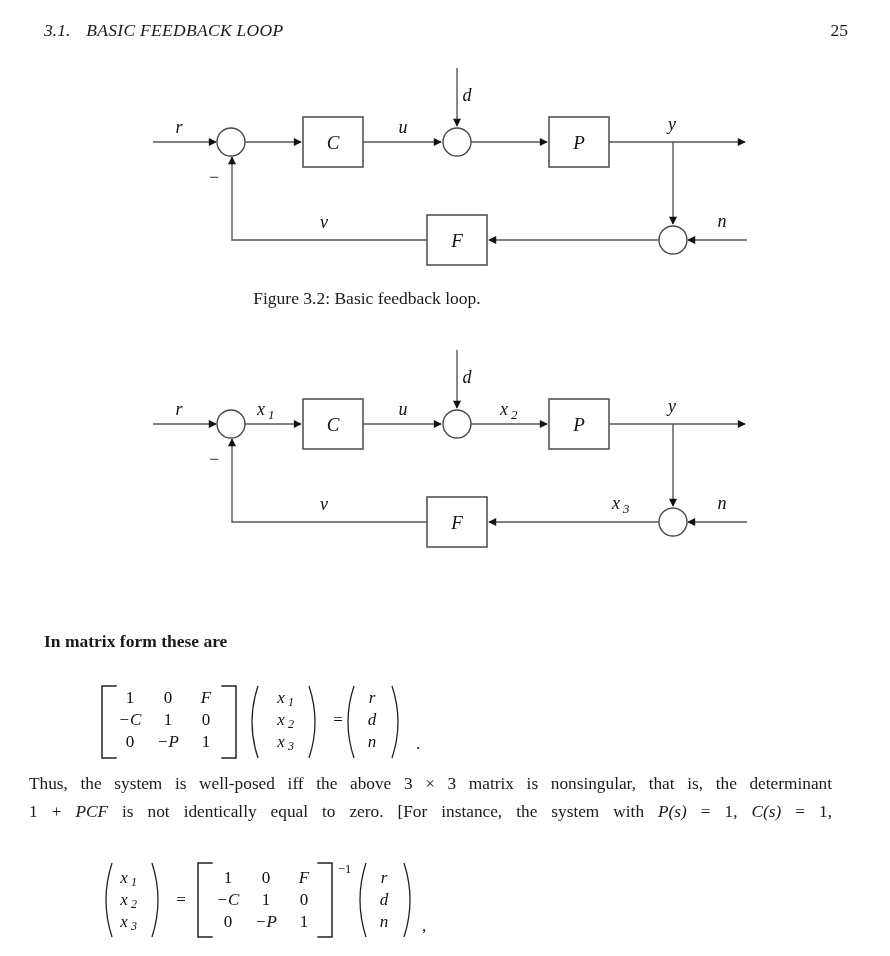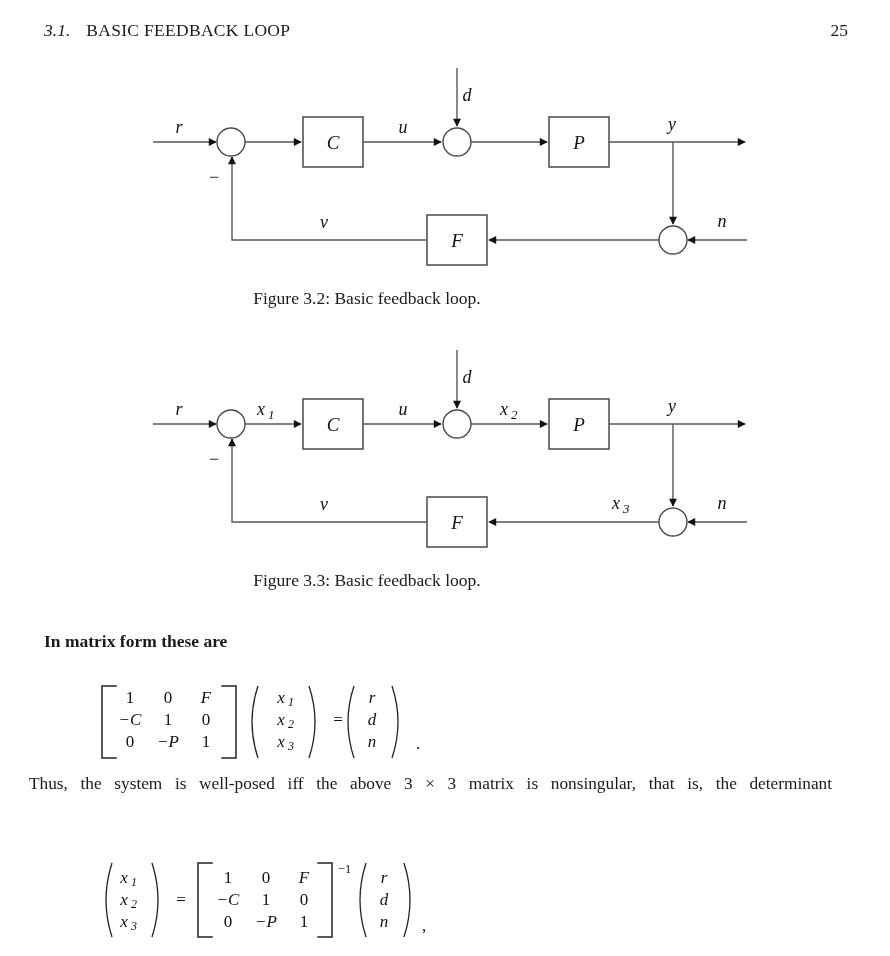--- a/index.html
+++ b/index.html
@@ -3,21 +3,21 @@
 <meta charset="utf-8">
 <style>
   html,body { margin:0; padding:0; background:#ffffff; }
   .page {
     position:relative; width:890px; height:956px; background:#fff;
     font-family:"Liberation Serif","DejaVu Serif",serif; color:#1a1a1a; overflow:hidden;
   }
   .hdr { position:absolute; top:20px; left:44px; right:42px; display:flex; justify-content:space-between; font-size:17.5px; }
   .hdr .left { display:flex; }
   .hdr .sec { font-style:italic; }
-  .hdr .ttl { margin-left:16px; letter-spacing:0.3px; }
+  .hdr .ttl { font-style:italic; margin-left:16px; letter-spacing:0.3px; }
   .fig { position:absolute; left:0; width:890px; height:230px; }
   .caption { position:absolute; left:0; width:734px; text-align:center; font-size:17.5px; }
   .intro { position:absolute; left:44px; top:631px; font-size:17.5px;font-weight:bold; }
   .para { position:absolute; left:29px; top:770px; width:803px; font-size:17.3px; line-height:28px; }
   .pline { white-space:normal; }
   .pjust { text-align:justify; text-align-last:justify; }
   .it { font-style:italic; }
   .eq { position:absolute; left:0; }
   svg text { font-family:"Liberation Serif","DejaVu Serif",serif; fill:#111; }
   .lbl { font-size:18px; font-style:italic; }
@@ -123,21 +123,20 @@
     </g>
     <g>
       <text class="lbl" x="504" y="67" text-anchor="middle" dominant-baseline="central">x</text>
       <text class="sub" x="511" y="72" text-anchor="start" dominant-baseline="central">2</text>
     </g>
     <g>
       <text class="lbl" x="616" y="161" text-anchor="middle" dominant-baseline="central">x</text>
       <text class="sub" x="623" y="166" text-anchor="start" dominant-baseline="central">3</text>
     </g>
   </svg>
-  <div class="caption" style="top:570px">Figure 3.3: Basic feedback loop.</div>
 
   <div class="intro">In matrix form these are</div>
 
   <svg class="eq" style="top:680px" width="460" height="85" viewBox="0 0 460 85">
     <path class="br" d="M116,6 H102 V78 H116"></path>
     <path class="br" d="M222,6 H236 V78 H222"></path>
     <text class="mtx" x="130" y="17" text-anchor="middle" dominant-baseline="central">1</text>
     <text class="mtx" x="168" y="17" text-anchor="middle" dominant-baseline="central">0</text>
     <text class="mtx mi" x="206" y="17" text-anchor="middle" dominant-baseline="central">F</text>
     <text class="mtx mi" x="130" y="39" text-anchor="middle" dominant-baseline="central">−C</text>
@@ -162,20 +161,21 @@
     <g>
       <text class="mtx mi" x="372" y="17" text-anchor="middle" dominant-baseline="central">r</text>
       <text class="mtx mi" x="372" y="39" text-anchor="middle" dominant-baseline="central">d</text>
       <text class="mtx mi" x="372" y="61" text-anchor="middle" dominant-baseline="central">n</text>
     </g>
     <text class="mtx" x="418" y="63" text-anchor="middle" dominant-baseline="central">.</text>
   </svg>
 
   <div class="para">
     <div class="pline pjust"><span>Thus, the system is well-posed iff the above 3 × 3 matrix is nonsingular, that is, the determinant</span></div>
+    <div class="pline pjust"><span>1 + </span><span class="it">PCF</span><span> is not identically equal to zero. [For instance, the system with </span><span class="it">P(s)</span><span> = 1, </span><span class="it">C(s)</span><span> = 1,</span></div>
   </div>
 
   <svg class="eq" style="top:856px" width="460" height="96" viewBox="0 0 460 96">
     <path class="pr" d="M112,7 Q100,44 112,81"></path>
     <path class="pr" d="M152,7 Q164,44 152,81"></path>
     <g>
       <text class="mtx mi" x="124" y="21" text-anchor="middle" dominant-baseline="central">x</text>
       <text class="msub" x="131" y="26" text-anchor="start" dominant-baseline="central">1</text>
       <text class="mtx mi" x="124" y="43" text-anchor="middle" dominant-baseline="central">x</text>
       <text class="msub" x="131" y="48" text-anchor="start" dominant-baseline="central">2</text>

